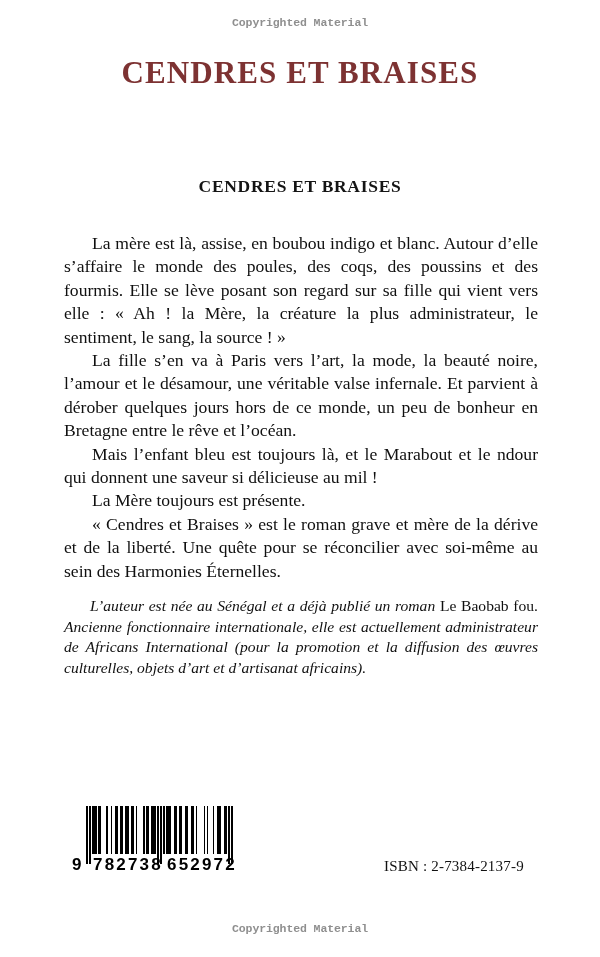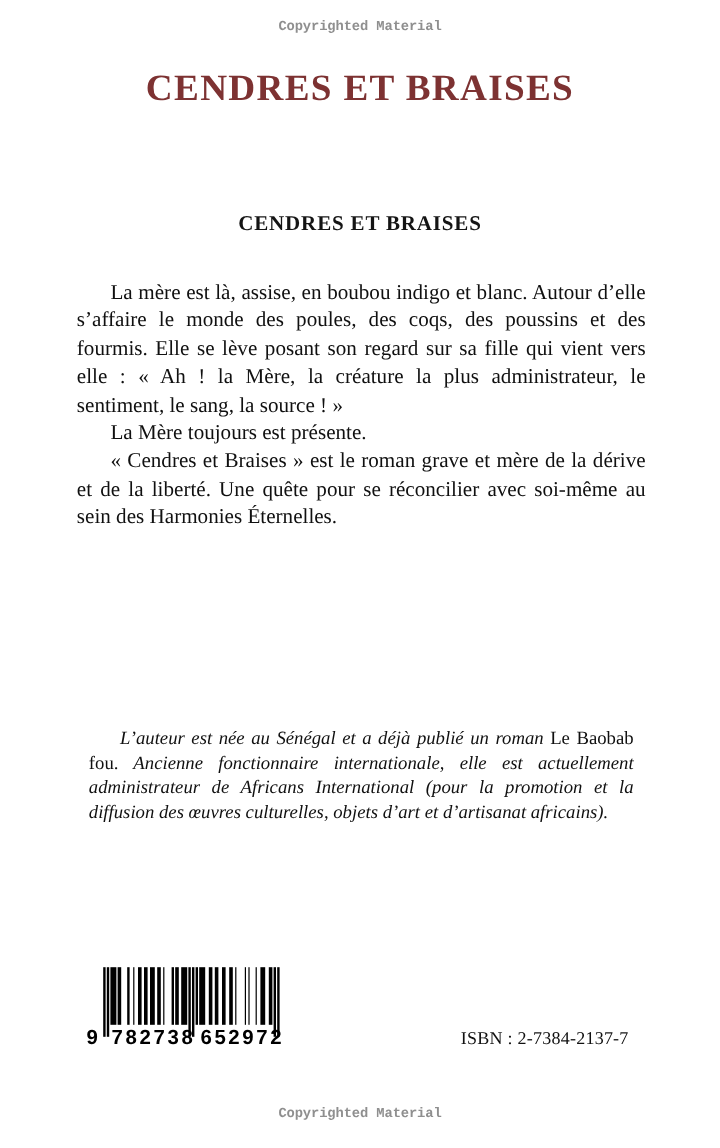--- a/index.html
+++ b/index.html
@@ -92,21 +92,21 @@
     left: 64px;
     width: 474px;
     font-size: 15.6px;
     line-height: 20.6px;
     text-align: justify;
     text-justify: inter-word;
     font-style: italic;
     color: #101010;
   }
   .author-note p {
-    margin: 10px;
+    margin: 0;
     text-indent: 26px;
   }
   .roman {
     font-style: normal;
   }
 
   
   .barcode-area {
     position: absolute;
     left: 72px;
@@ -176,20 +176,22 @@
 <div class="page">
 
   <div class="watermark watermark-top">Copyrighted Material</div>
 
   <div class="cover-title">CENDRES ET BRAISES</div>
 
   <div class="inner-heading">CENDRES ET BRAISES</div>
 
   <div class="blurb">
     <p>La mère est là, assise, en boubou indigo et blanc. Autour d’elle s’affaire le monde des poules, des coqs, des poussins et des fourmis. Elle se lève posant son regard sur sa fille qui vient vers elle : « Ah ! la Mère, la créature la plus administrateur, le sentiment, le sang, la source ! »</p>
+    <p>La fille s’en va à Paris vers l’art, la mode, la beauté noire, l’amour et le désamour, une véritable valse infernale. Et parvient à dérober quelques jours hors de ce monde, un peu de bonheur en Bretagne entre le rêve et l’océan.</p>
+    <p>Mais l’enfant bleu est toujours là, et le Marabout et le ndour qui donnent une saveur si délicieuse au mil !</p>
     <p>La Mère toujours est présente.</p>
     <p>« Cendres et Braises » est le roman grave et mère de la dérive et de la liberté. Une quête pour se réconcilier avec soi-même au sein des Harmonies Éternelles.</p>
   </div>
 
   <div class="author-note">
     <p><span>L’auteur est née au Sénégal et a déjà publié un roman </span><span class="roman">Le Baobab fou.</span><span> Ancienne fonctionnaire internationale, elle est actuellement administrateur de Africans International (pour la promotion et la diffusion des œuvres culturelles, objets d’art et d’artisanat africains).</span></p>
   </div>
 
   <div class="barcode-area">
     <div class="barcode-bars" id="barcode-bars">
@@ -253,17 +255,17 @@
         <span class="bar space guard" style="width: 1.55px;"></span>
         <span class="bar guard" style="width: 1.55px; background: rgb(0, 0, 0);"></span>
       </div>
     <div class="barcode-digits">
       <span class="digit-lead">9</span>
       <span class="digit-left">782738</span>
       <span class="digit-right">652972</span>
     </div>
   </div>
 
-  <div class="isbn">ISBN : 2-7384-2137-7</div>
+  <div class="isbn">ISBN : 2-7384-2137-9</div>
 
   <div class="watermark watermark-bottom">Copyrighted Material</div>
 
 </div>
 
 </body></html>

